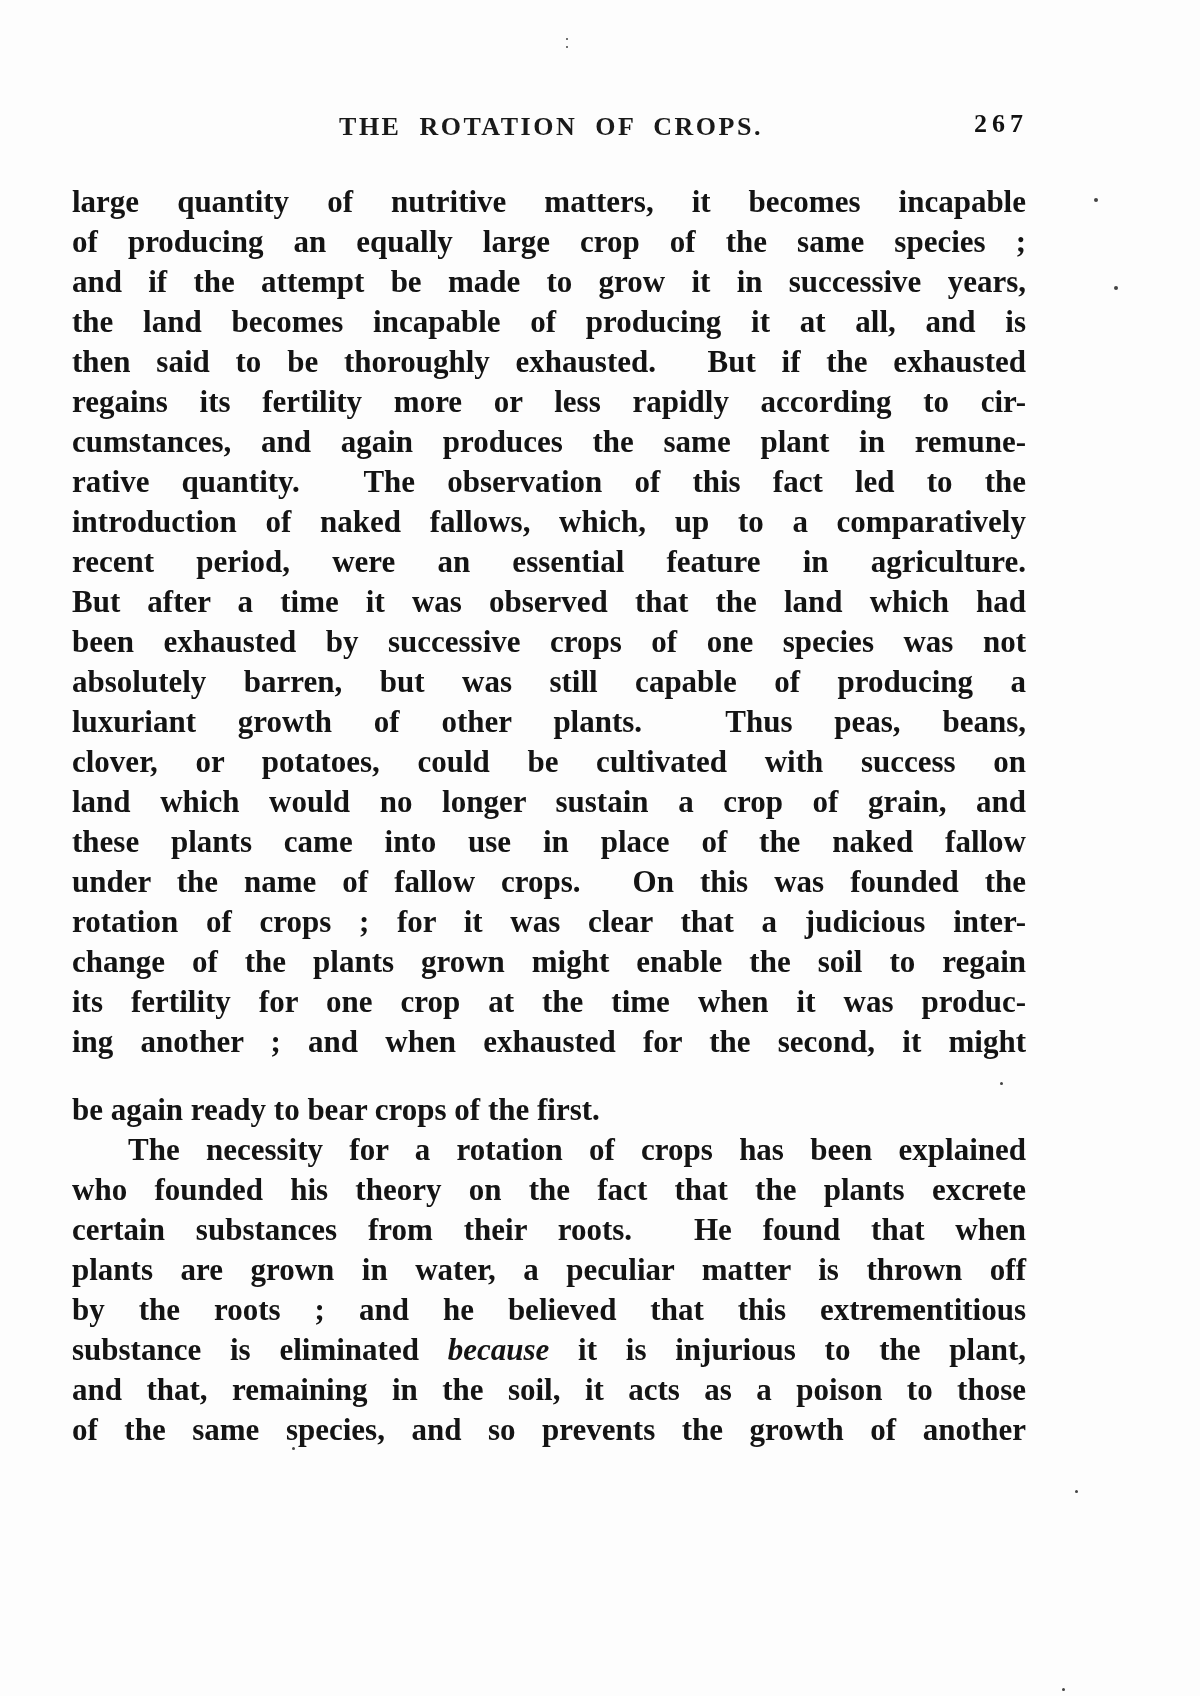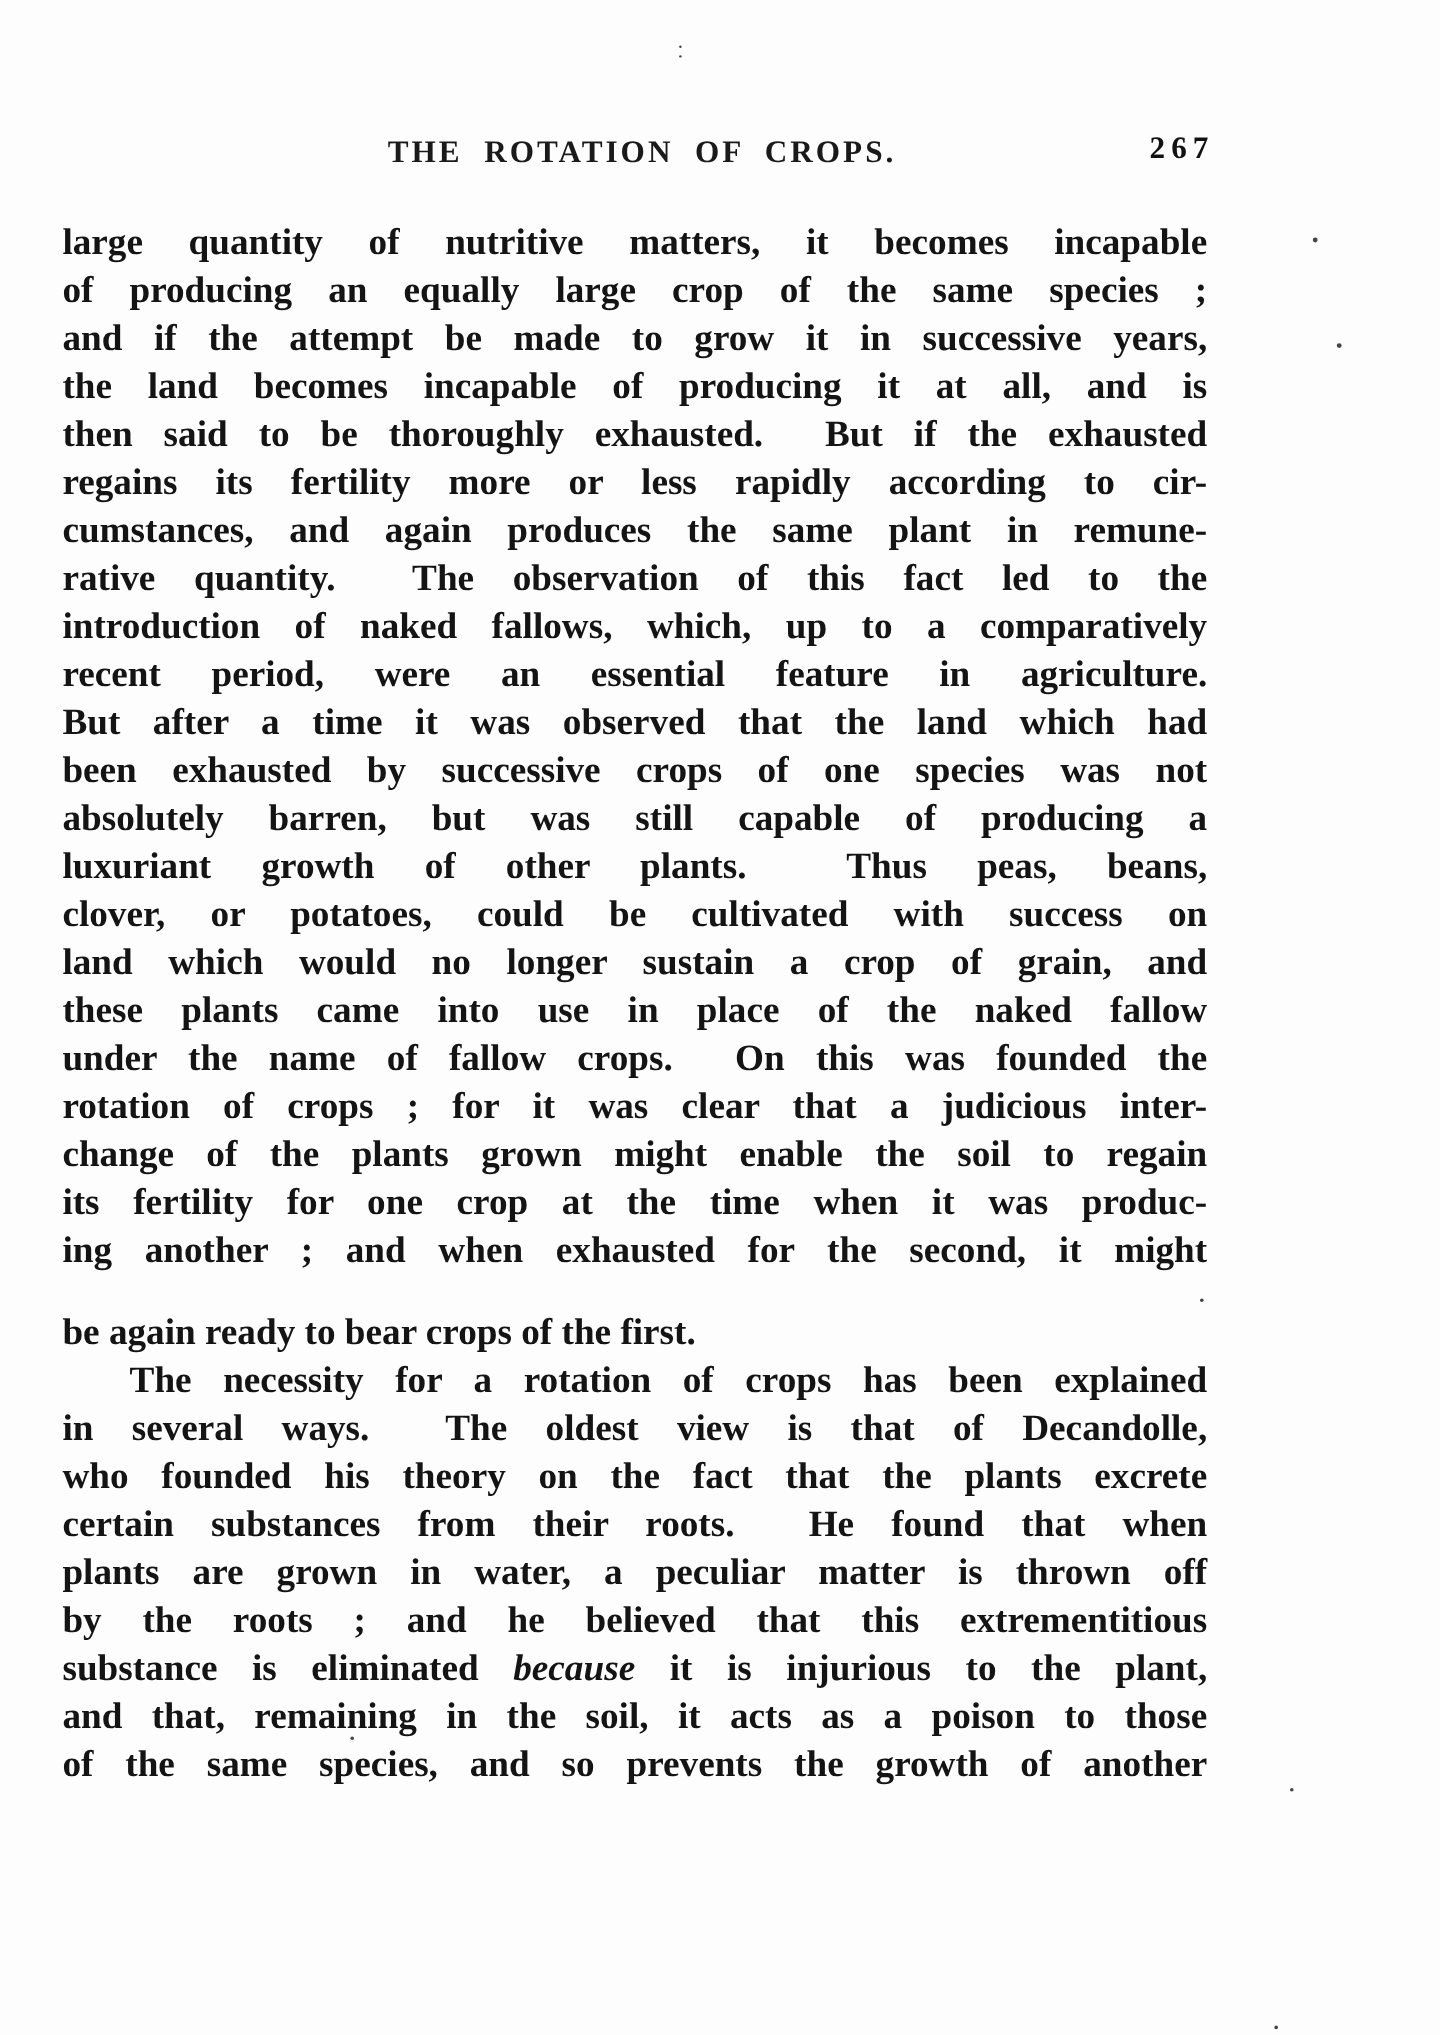--- a/index.html
+++ b/index.html
@@ -10,21 +10,21 @@
   }
   .sheet {
     position: relative;
     width: 1200px; height: 1696px;
     background: #fdfdfd;
     overflow: hidden;
     color: #151515;
   }
   .running-header {
     position: absolute;
-    left: 58px; top: 104px;
+    left: 74px; top: 104px;
     width: 954px; height: 46px;
   }
   .header-title {
     display: block;
     text-align: center;
     font-weight: bold;
     font-size: 26px;
     letter-spacing: 2.5px;
     word-spacing: 9px;
     line-height: 46px;
@@ -34,21 +34,21 @@
     position: absolute;
     right: 0; top: -3px;
     font-weight: bold;
     font-size: 26px;
     letter-spacing: 5px;
     line-height: 46px;
     color: #121212;
   }
   .body-text {
     position: absolute;
-    left: 52px; top: 182px;
+    left: 72px; top: 182px;
     width: 954px;
   }
   .line {
     height: 40px;
     line-height: 40px;
     font-size: 31px;
     font-weight: bold;
     white-space: pre-wrap;
     text-align: justify;
     text-align-last: justify;
@@ -90,21 +90,20 @@
       <div class="line">clover, or potatoes, could be cultivated with success on</div>
       <div class="line">land which would no longer sustain a crop of grain, and</div>
       <div class="line">these plants came into use in place of the naked fallow</div>
       <div class="line">under the name of fallow crops.  On this was founded the</div>
       <div class="line">rotation of crops ; for it was clear that a judicious inter-</div>
       <div class="line">change of the plants grown might enable the soil to regain</div>
       <div class="line">its fertility for one crop at the time when it was produc-</div>
       <div class="line">ing another ; and when exhausted for the second, it might</div>
       <div class="line lastleft">be again ready to bear crops of the first.</div>
       <div class="line indent">The necessity for a rotation of crops has been explained</div>
-      <div class="line">in several ways.  The oldest view is that of Decandolle,</div>
       <div class="line">who founded his theory on the fact that the plants excrete</div>
       <div class="line">certain substances from their roots.  He found that when</div>
       <div class="line">plants are grown in water, a peculiar matter is thrown off</div>
       <div class="line">by the roots ; and he believed that this extrementitious</div>
       <div class="line">substance is eliminated <i>because</i> it is injurious to the plant,</div>
       <div class="line">and that, remaining in the soil, it acts as a poison to those</div>
       <div class="line">of the same species, and so prevents the growth of another</div>
     </div>
 
   <div class="speck" style="left:566px; top:38px;  width:2px; height:2px;"></div>

